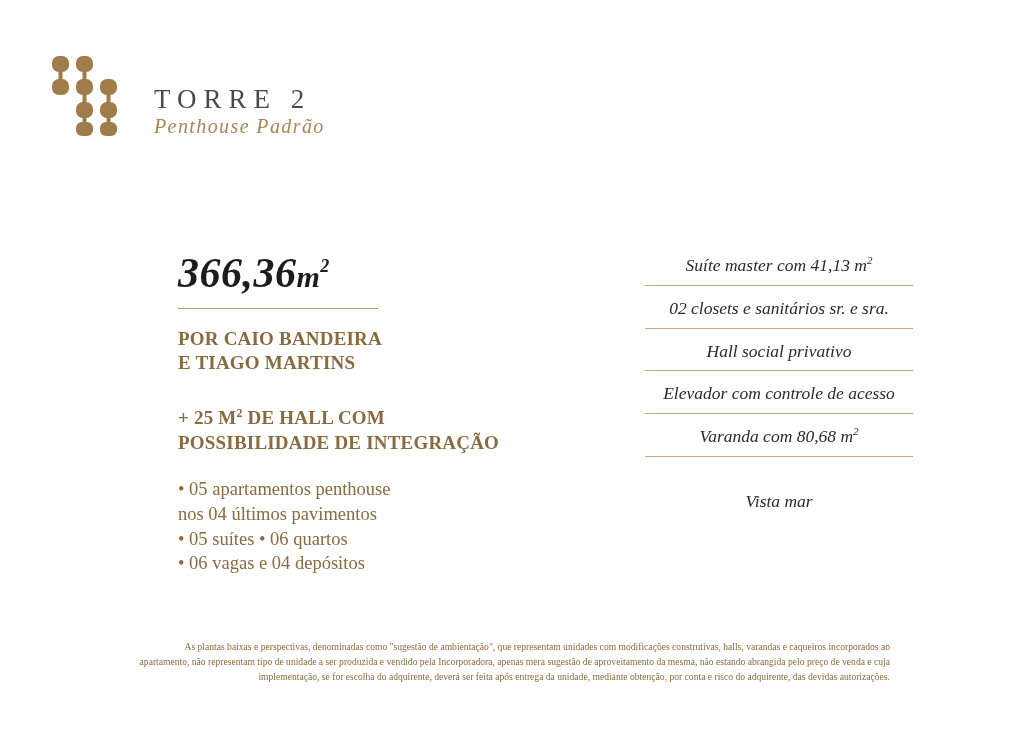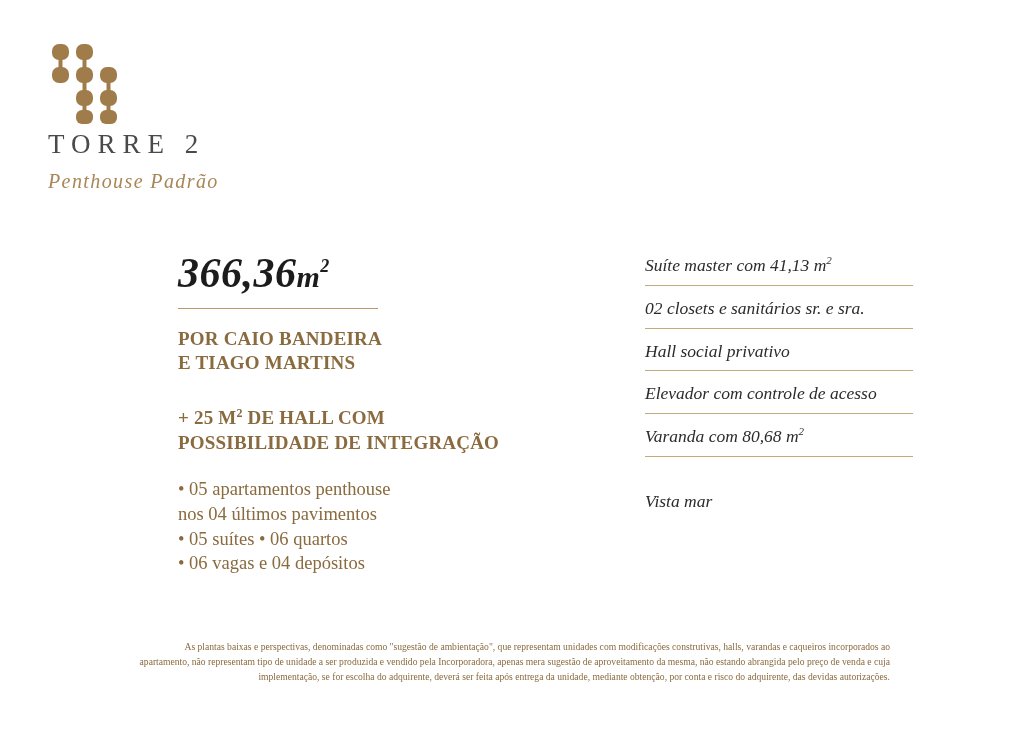--- a/index.html
+++ b/index.html
@@ -13,24 +13,23 @@
     font-family: "Liberation Serif", serif;
     color: #8a6a3f;
     position: relative;
     overflow: hidden;
   }
 
   
   .header {
     position: absolute;
     left: 48px;
-    top: 40px;
+    top: 52px;
     display: flex;
-    align-items: flex-start;
-    flex-direction: column;
+    align-items: flex-end;
   }
   .logo-mark {
     width: 84px;
     height: 86px;
     position: relative;
     margin-right: 22px;
   }
   .logo-mark svg { display: block; }
 
   .brand-text {
@@ -46,21 +45,21 @@
     color: #4a4a4a;
     font-weight: 400;
     line-height: 1.1;
   }
   .brand-sub {
     font-family: "Liberation Serif", serif;
     font-style: italic;
     font-size: 20px;
     color: #a98656;
     letter-spacing: 1.4px;
-    margin-top: 10px;
+    margin-top: 0;
   }
 
   
   .content {
     position: absolute;
     left: 0;
     top: 240px;
     width: 1024px;
   }
 
@@ -126,20 +125,21 @@
     line-height: 1.33;
   }
   .bullets .line { white-space: nowrap; }
 
   
   .col-right {
     position: absolute;
     left: 645px;
     top: 14px;
     width: 268px;
+    text-align: center;
   }
   .feature {
     font-family: "Liberation Serif", serif;
     font-style: italic;
     font-size: 17.5px;
     color: #2b2b2b;
     padding: 0 0 9px 0;
     margin-bottom: 11px;
     border-bottom: 1px solid #c6a87d;
     white-space: nowrap;

